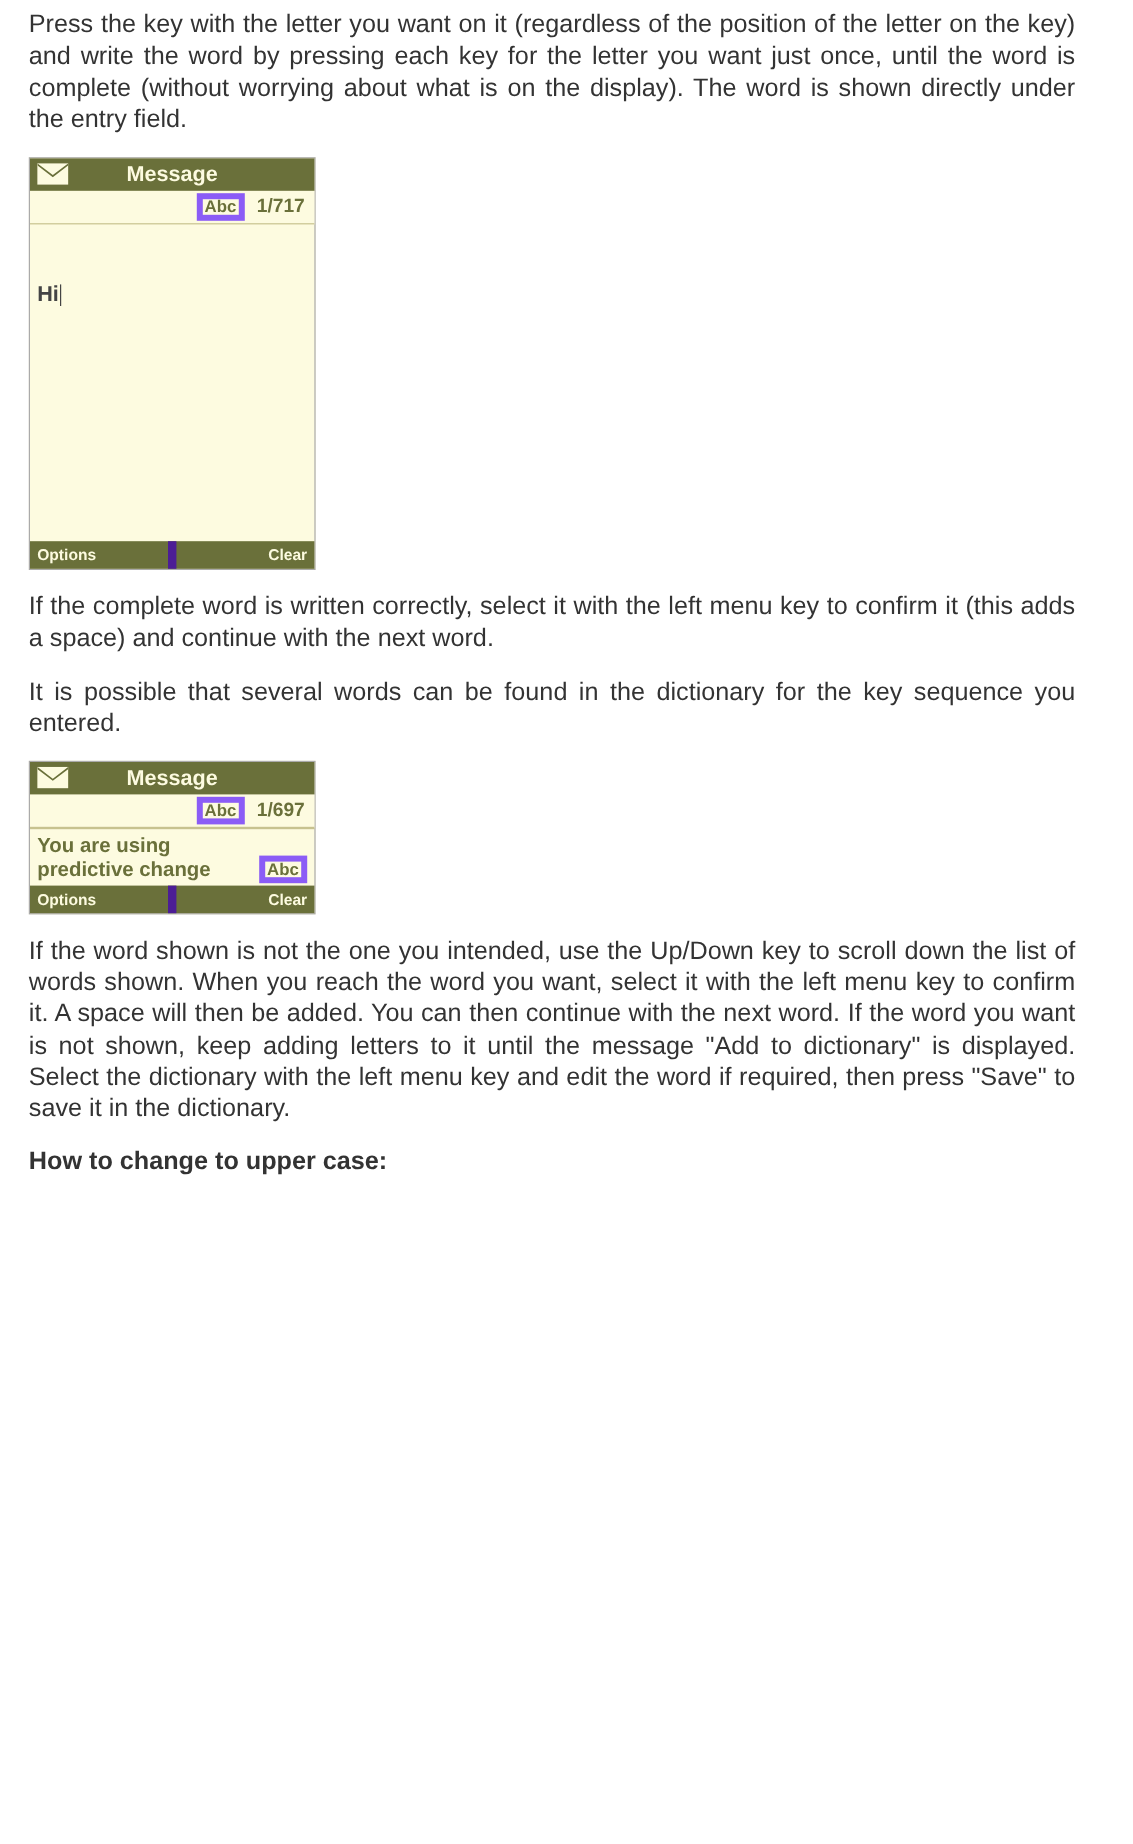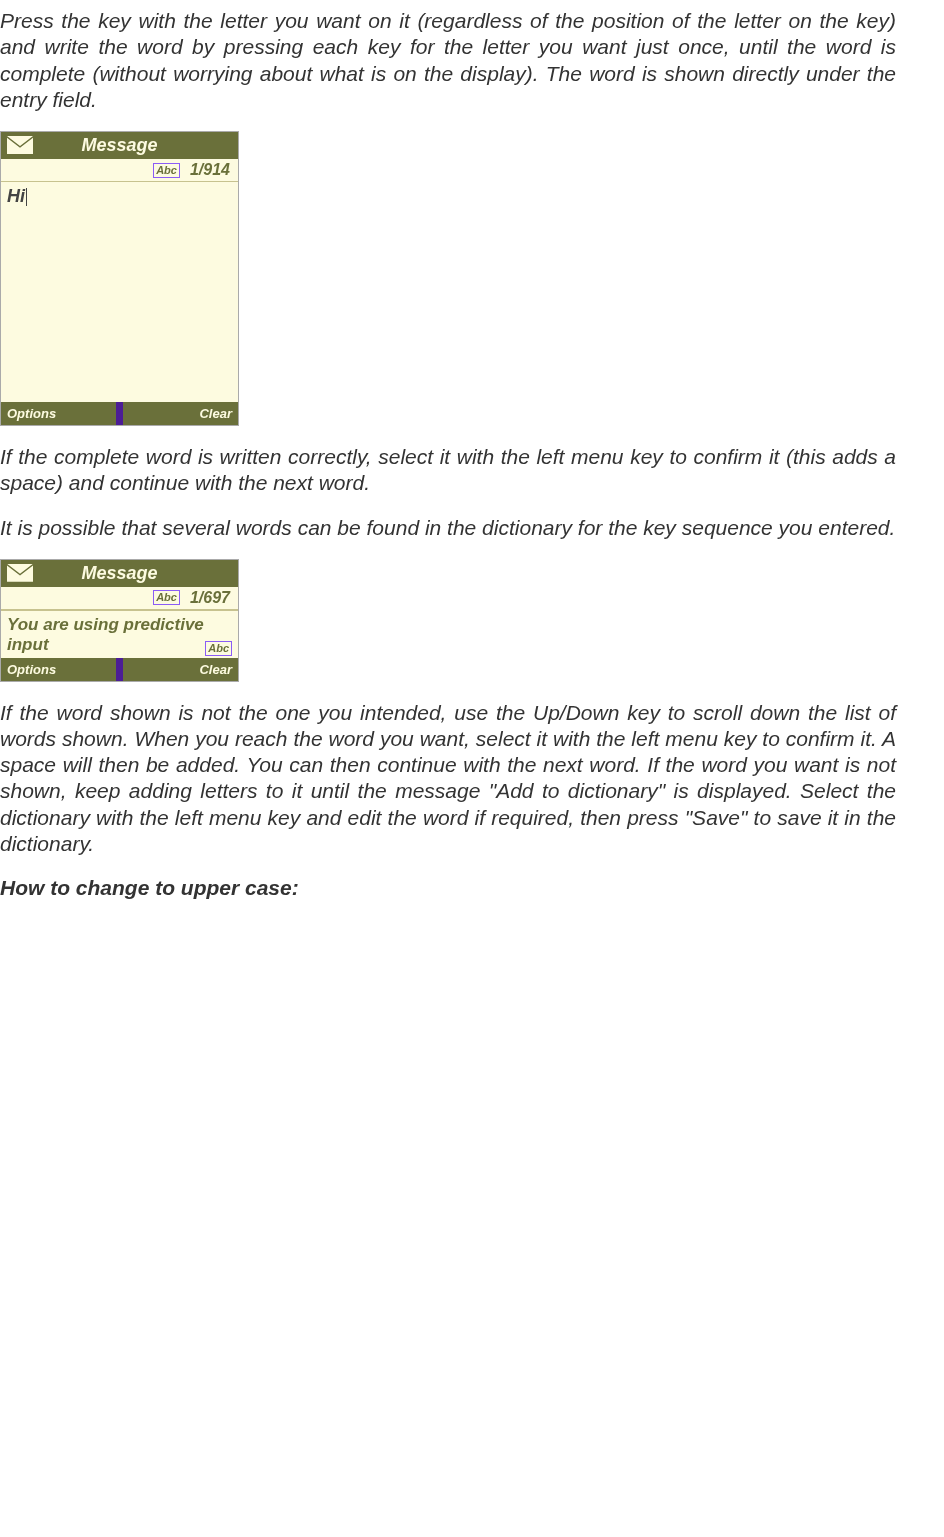--- a/index.html
+++ b/index.html
@@ -6,22 +6,21 @@
     margin: 0;
     padding: 0;
     font-family: Arial, Helvetica, sans-serif;
     font-size: 21px;
     color: #333;
     background: #fff;
   }
   .page {
     width: 904px;
     box-sizing: border-box;
-    padding: 8px 8px 20px 0;
-    font-style: italic;
+    padding: 8px 8px 20px 24px;
   }
   .para {
     text-align: justify;
     margin: 0 0 18px 0;
     line-height: 1.25;
   }
   .bold {
     font-weight: bold;
   }
   .phone {
@@ -64,22 +63,22 @@
     text-align: right;
     padding: 2px 8px 2px 0;
     border-bottom: 1px solid #c7c28f;
     display: flex;
     justify-content: flex-end;
     align-items: center;
     gap: 10px;
   }
   .abc-badge {
     display: inline-block;
-    border: 1px solid #8b5cf6;
-    font-size: 11px;
+    border: 5px solid #8b5cf6;
+    font-size: 14px;
     padding: 0 2px;
     line-height: 13px;
     letter-spacing: 0;
   }
   .phone-body {
     padding: 4px 6px;
     font-size: 18px;
     color: #444;
     font-weight: bold;
     min-height: 150px;
@@ -135,23 +134,23 @@
 
   <p class="para">Press the key with the letter you want on it (regardless of the position of the letter on the key) and write the word by pressing each key for the letter you want just once, until the word is complete (without worrying about what is on the display). The word is shown directly under the entry field.</p>
 
   <div class="phone">
     <div class="phone-title">
       <span class="mail-icon"></span>
       <span>Message</span>
     </div>
     <div class="phone-status">
       <span class="abc-badge">Abc</span>
-      <span>1/914</span>
+      <span>1/717</span>
     </div>
-    <div class="phone-body" style="min-height:212px;">
+    <div class="phone-body" style="min-height:212px;margin-top:44px;">
       <span>Hi</span><span class="cursor"></span>
     </div>
     <div class="phone-soft">
       <div class="sk">Options</div>
       <div class="sk right">Clear</div>
     </div>
   </div>
 
   <p class="para">If the complete word is written correctly, select it with the left menu key to confirm it (this adds a space) and continue with the next word.</p>
 
@@ -160,21 +159,21 @@
   <div class="phone">
     <div class="phone-title">
       <span class="mail-icon"></span>
       <span>Message</span>
     </div>
     <div class="phone-status">
       <span class="abc-badge">Abc</span>
       <span>1/697</span>
     </div>
     <div class="phone-note">
-      <span>You are using predictive input</span>
+      <span>You are using predictive change</span>
       <span class="abc-badge">Abc</span>
     </div>
     <div class="phone-soft">
       <div class="sk">Options</div>
       <div class="sk right">Clear</div>
     </div>
   </div>
 
   <p class="para">If the word shown is not the one you intended, use the Up/Down key to scroll down the list of words shown. When you reach the word you want, select it with the left menu key to confirm it. A space will then be added. You can then continue with the next word. If the word you want is not shown, keep adding letters to it until the message "Add to dictionary" is displayed. Select the dictionary with the left menu key and edit the word if required, then press "Save" to save it in the dictionary.</p>
 

